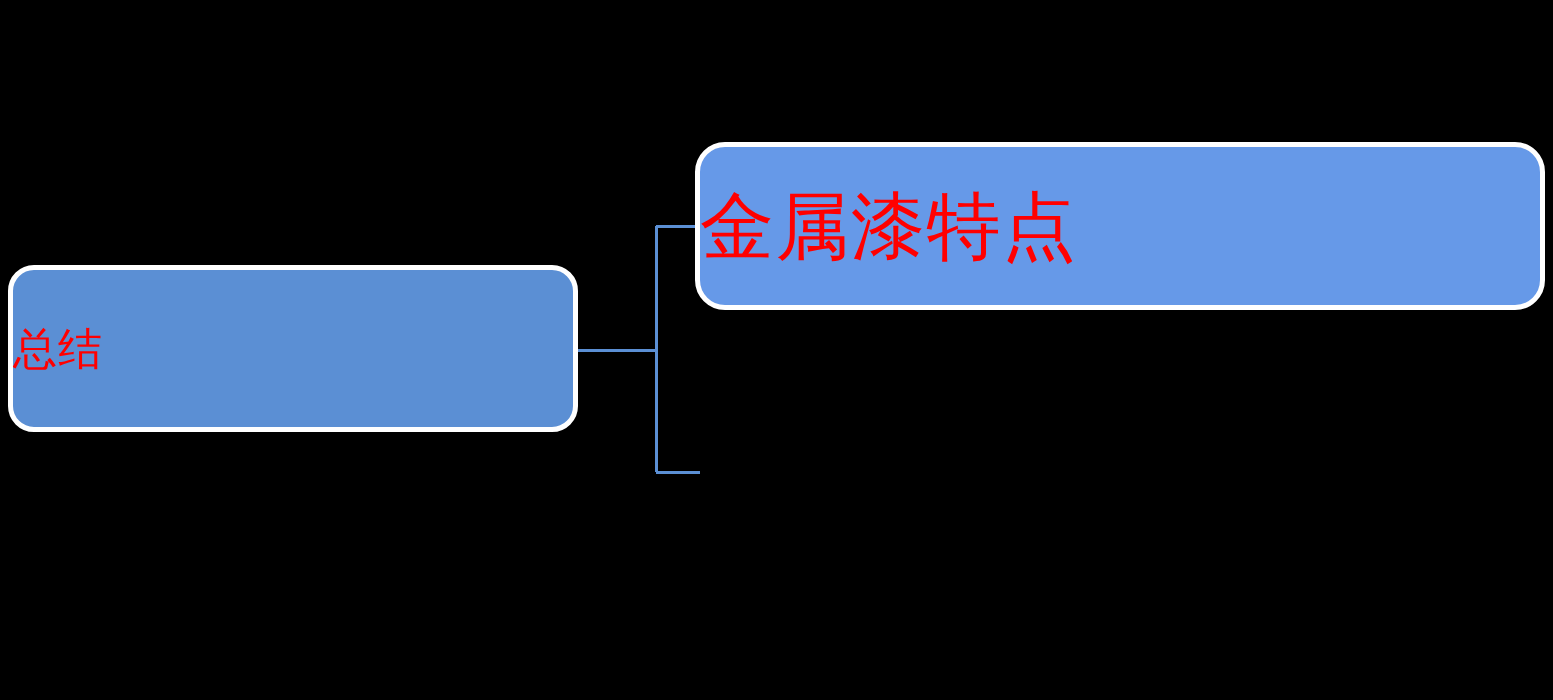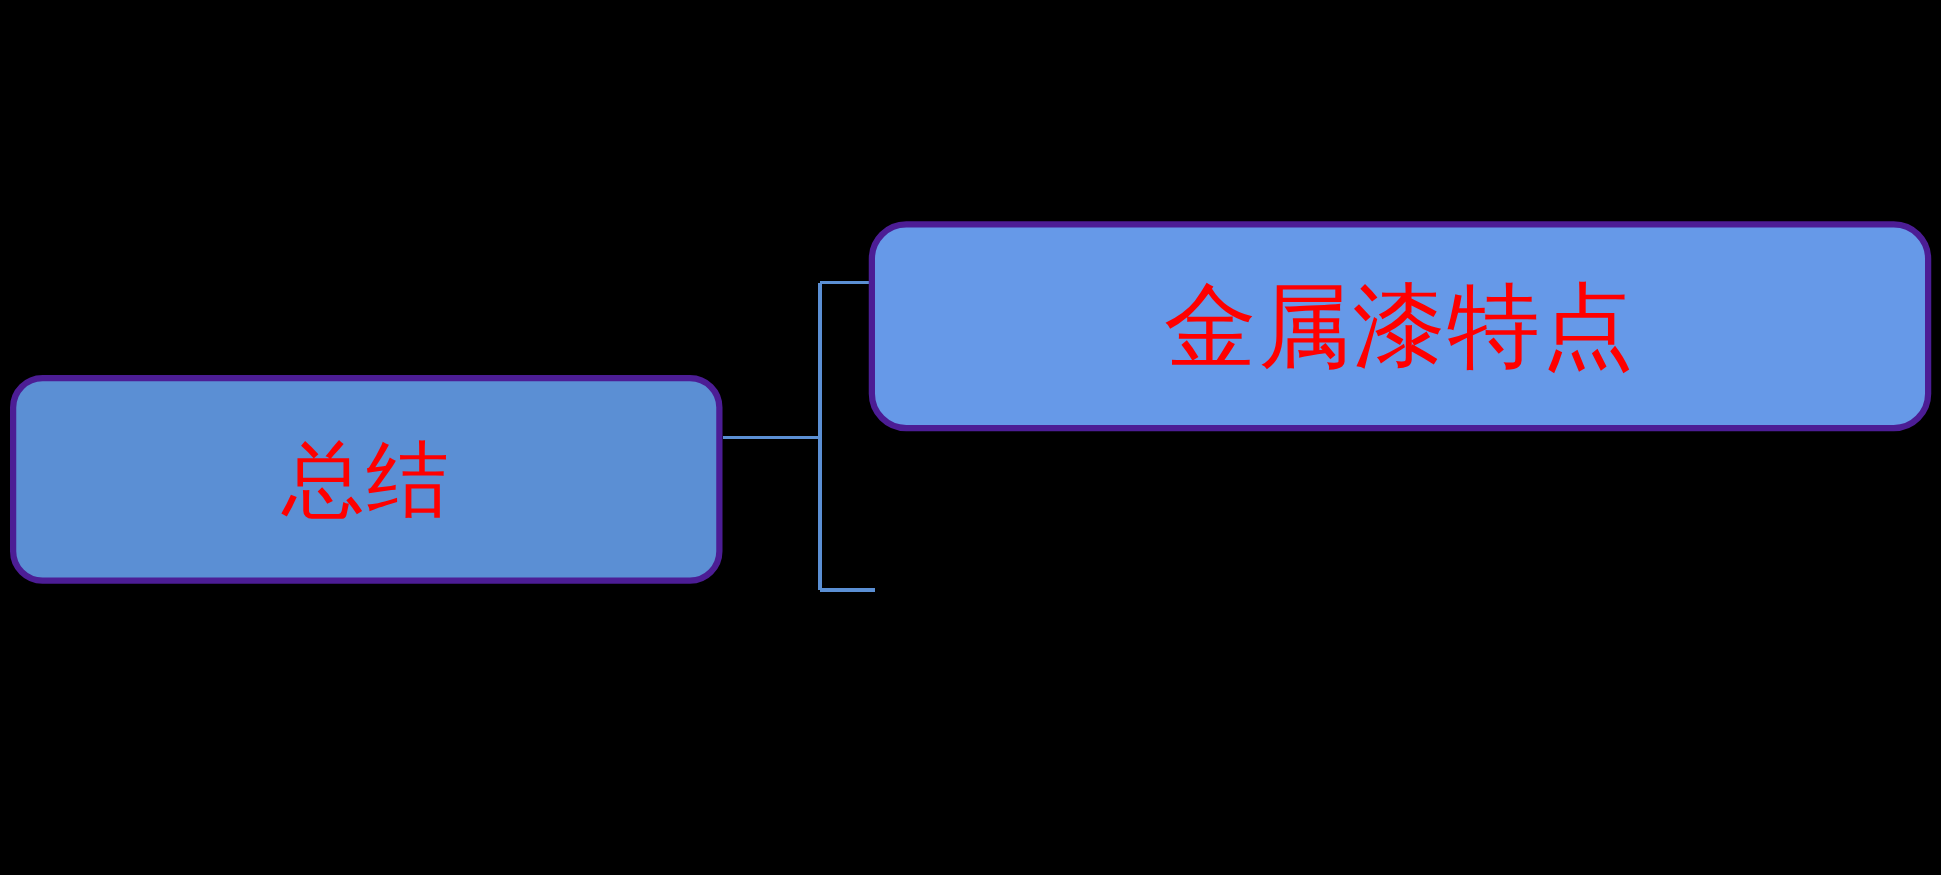--- a/index.html
+++ b/index.html
@@ -29,26 +29,24 @@
     height: 700px;
     pointer-events: none;
   }
 
   
   .node {
     position: absolute;
     box-sizing: border-box;
     display: flex;
     align-items: center;
-    justify-content: center;
     border-radius: 26px;
-    border: 5px solid #4c1d95;
+    border: 5px solid #ffffff;
     background: #5B8FD4;
     overflow: hidden;
-    margin-top: 35px;
   }
   .node.child {
     background: #6699E8;
     border-radius: 30px;
   }
 
   .node-label {
     color: #FF0000;
     font-family: "DejaVu Sans", "Liberation Sans", sans-serif;
     font-weight: 400;
@@ -58,21 +56,21 @@
     text-align: center;
   }
 
   
   #node-root {
     left: 8px;
     top: 265px;
     width: 570px;
     height: 167px;
   }
-  #node-root .node-label { font-size: 66px; }
+  #node-root .node-label { font-size: 44px; }
 
   
   #node-child-0 {
     left: 695px;
     top: 142px;
     width: 850px;
     height: 168px;
   }
   #node-child-0 .node-label { font-size: 74px; }
 

